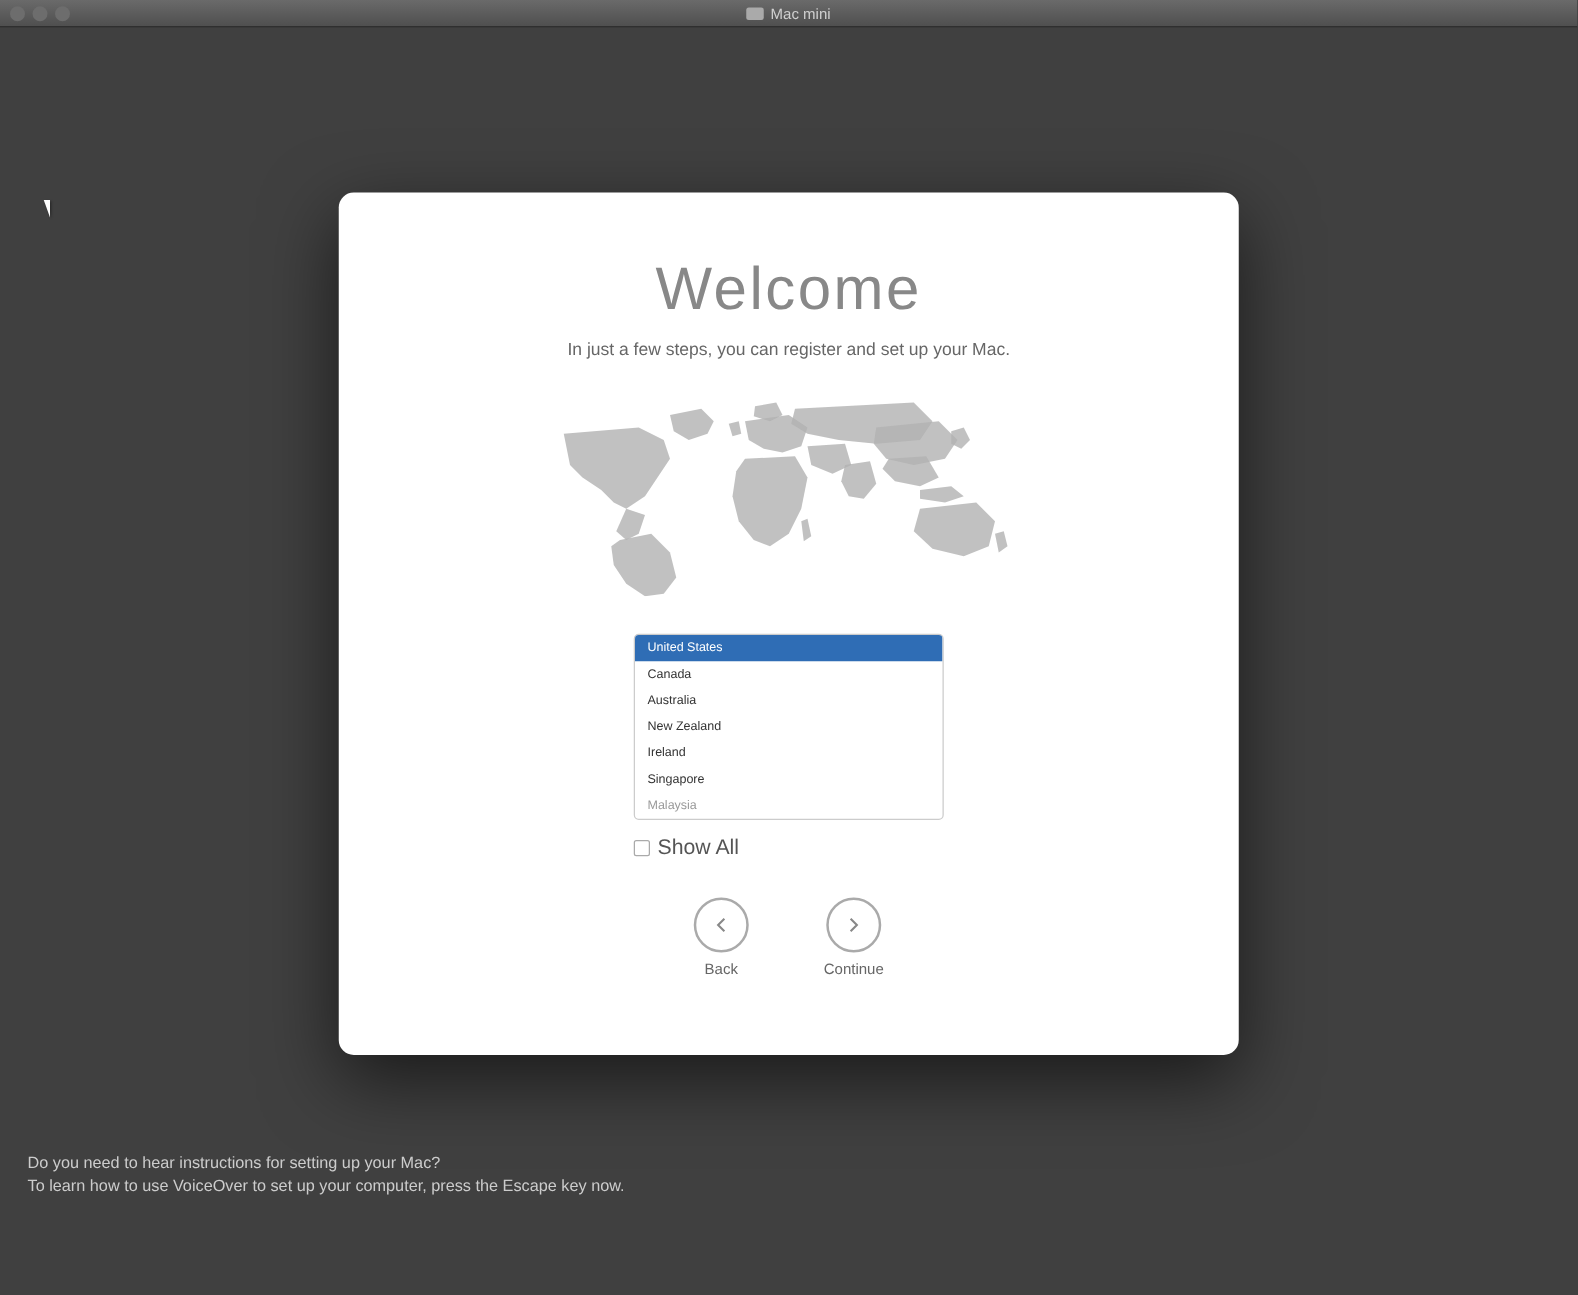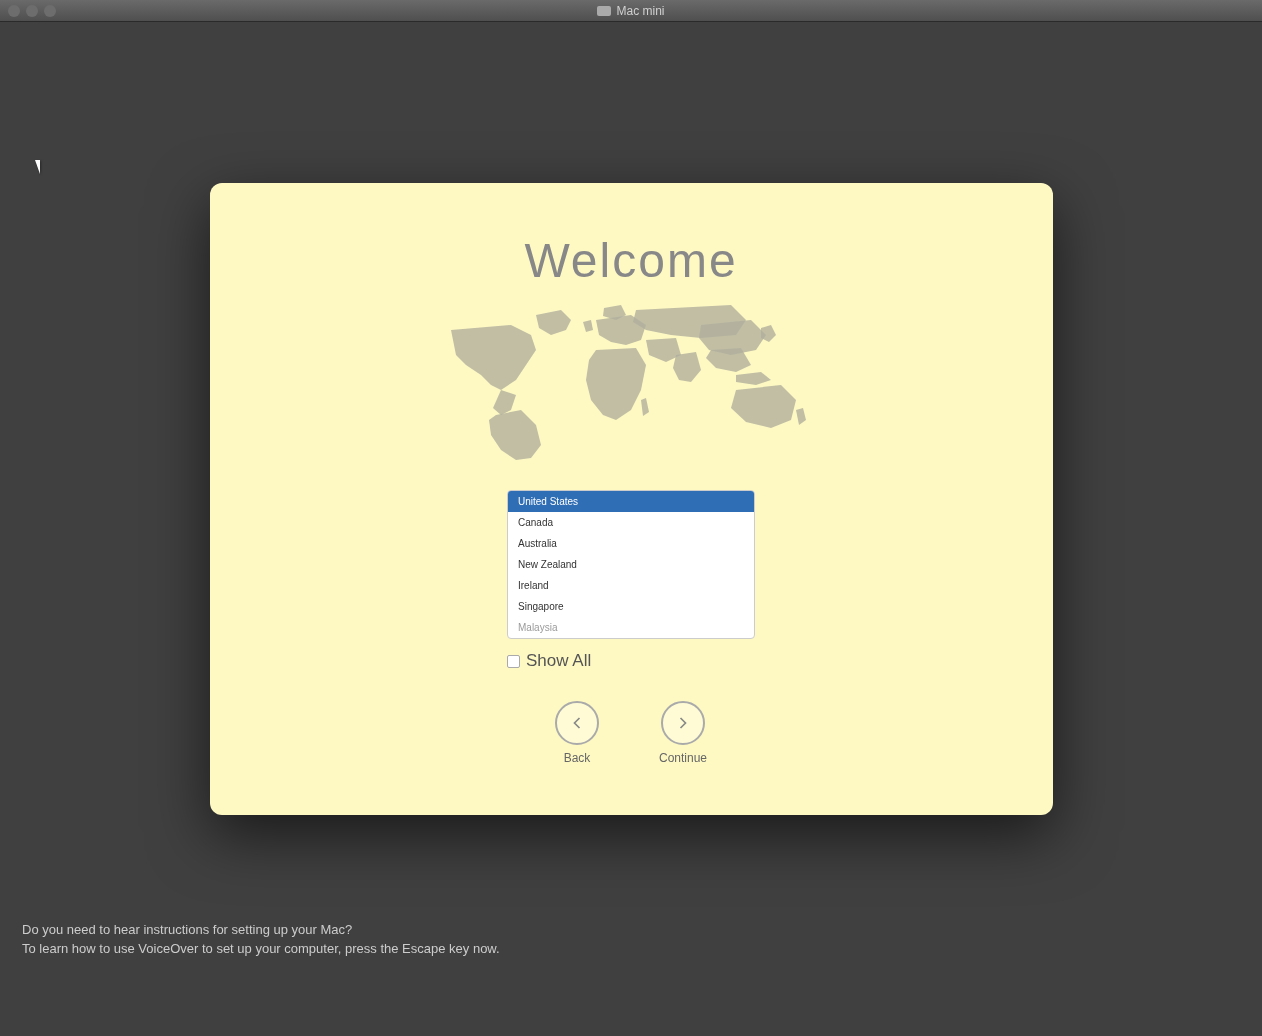--- a/index.html
+++ b/index.html
@@ -69,26 +69,26 @@
       background: #404040;
       display: flex;
       flex-direction: column;
       align-items: center;
       justify-content: center;
       position: relative;
     }
 
     
     .setup-window {
-      width: 843px;
-      background: #fef9c3;
+      width: 720px;
+      background: #ffffff;
       border-radius: 12px;
       box-shadow: 0 20px 60px rgba(0,0,0,0.6);
       overflow: hidden;
-      padding-bottom: 20px;
+      padding-bottom: 32px;
       position: relative;
       top: -30px;
     }
 
     .window-content {
       padding: 50px 40px 30px;
       display: flex;
       flex-direction: column;
       align-items: center;
     }
@@ -278,20 +278,21 @@
 </div>
 
 <div class="desktop">
 
   <div class="cursor"></div>
 
   <div class="setup-window">
     <div class="window-content">
 
       <div class="welcome-title">Welcome</div>
+      <div class="welcome-subtitle">In just a few steps, you can register and set up your Mac.</div>
 
       <div class="world-map-container">
         <svg class="world-map-svg" viewBox="0 0 420 160" xmlns="http://www.w3.org/2000/svg">
 
           <path d="M30,30 L90,25 L110,35 L115,50 L105,65 L95,80 L80,90 L70,85 L60,75 L45,65 L35,55 Z" fill="#888" opacity="0.8"></path>
 
           <path d="M115,15 L140,10 L150,20 L145,30 L130,35 L118,28 Z" fill="#888" opacity="0.8"></path>
 
           <path d="M80,90 L95,95 L90,110 L80,115 L72,108 Z" fill="#888" opacity="0.8"></path>
 

